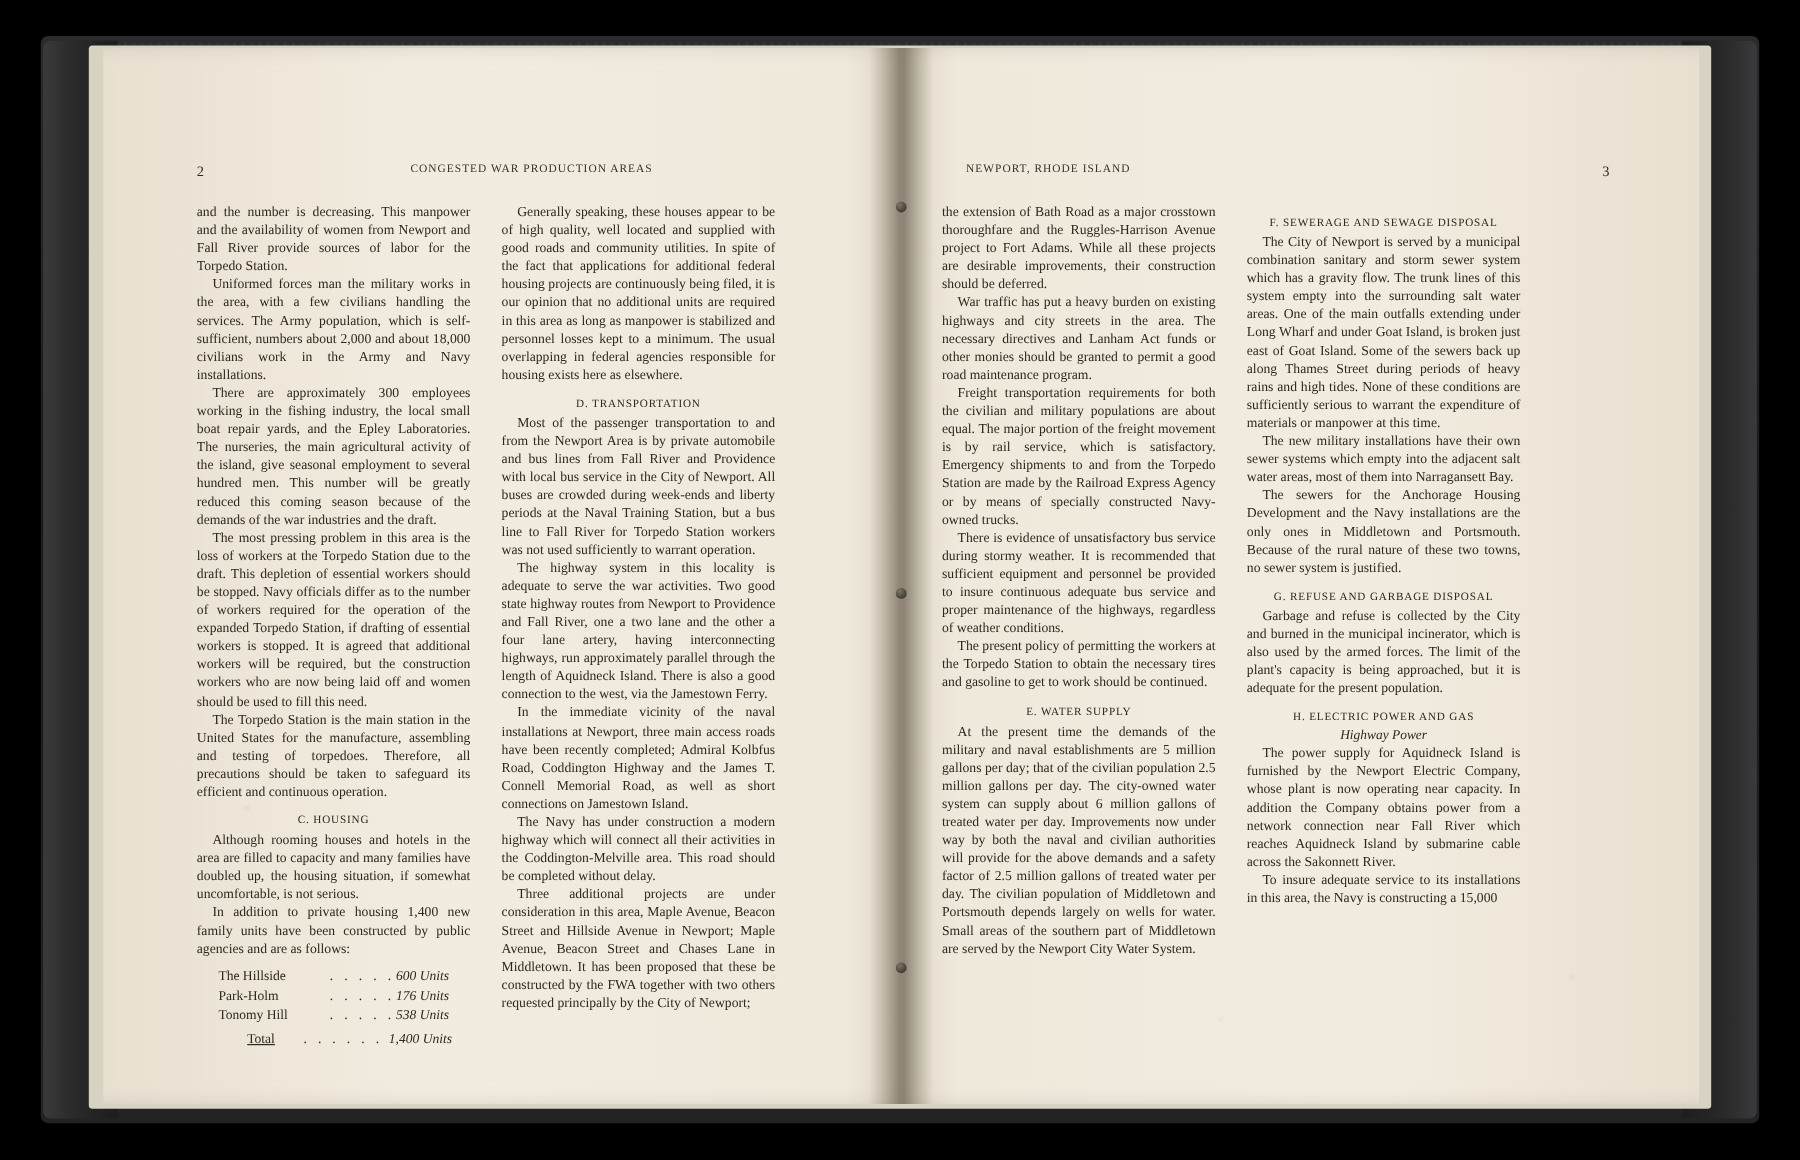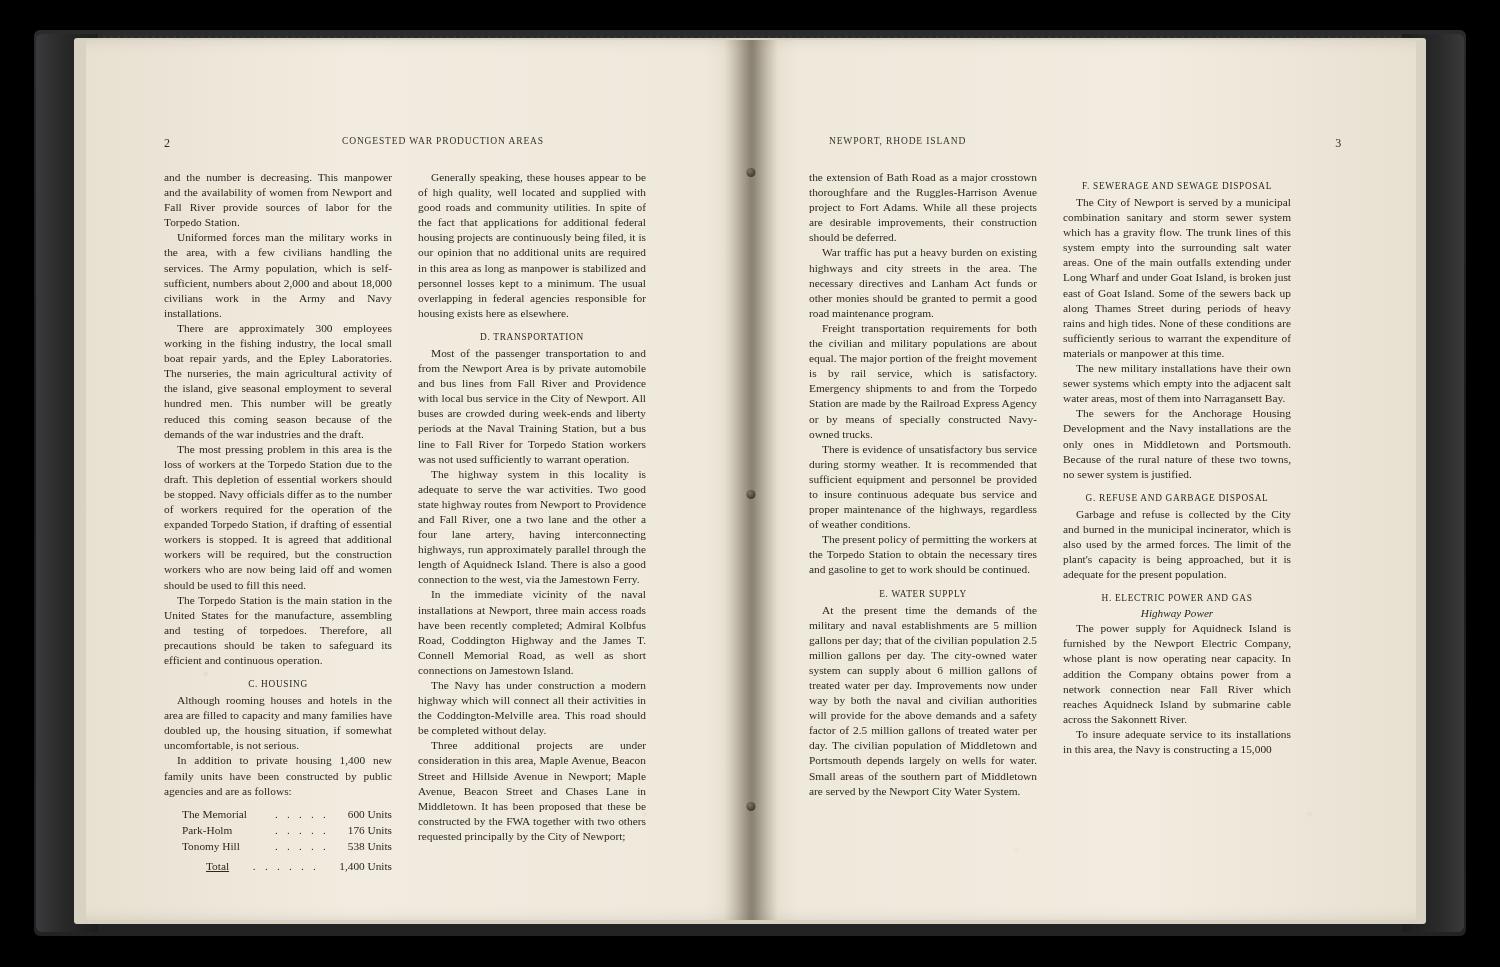--- a/index.html
+++ b/index.html
@@ -121,21 +121,21 @@
     opacity: 0.85;
   }
 
   
   .page-inner {
     position: absolute;
     top: 96px;
     bottom: 70px;
   }
   .page.left .page-inner { left: 78px; right: 30px; }
-  .page.right .page-inner { left: 34px; right: 74px; margin-left: 24px; }
+  .page.right .page-inner { left: 34px; right: 74px; }
 
   .running-head {
     position: relative;
     height: 24px;
     font-size: 9.5px;
     letter-spacing: 0.85px;
     color: #36312a;
     font-variant: small-caps;
     text-transform: uppercase;
   }
@@ -197,21 +197,21 @@
     font-size: 11.3px;
     color: #2c2720;
     line-height: 16px;
   }
   .unit-row {
     display: flex;
     padding-left: 18px;
   }
   .unit-name { width: 92px; white-space: nowrap; }
   .unit-dots { flex: 1; letter-spacing: 3.2px; text-align: center; overflow: hidden; white-space: nowrap; }
-  .unit-val { width: 62px; text-align: right; white-space: nowrap; }
+  .unit-val { width: 62px; white-space: nowrap; font-style: italic; }
   .unit-total {
     display: flex;
     padding-left: 42px;
     margin-top: 4px;
   }
   .unit-total .unit-name { width: 42px; text-decoration: underline; }
   .unit-total .unit-val { width: 68px; }
 
   
   .speckle {
@@ -249,21 +249,21 @@
             <p class="noindent">and the number is decreasing. This manpower and the availability of women from Newport and Fall River provide sources of labor for the Torpedo Station.</p>
             <p>Uniformed forces man the military works in the area, with a few civilians handling the services. The Army population, which is self-sufficient, numbers about 2,000 and about 18,000 civilians work in the Army and Navy installations.</p>
             <p>There are approximately 300 employees working in the fishing industry, the local small boat repair yards, and the Epley Laboratories. The nurseries, the main agricultural activity of the island, give seasonal employment to several hundred men. This number will be greatly reduced this coming season because of the demands of the war industries and the draft.</p>
             <p>The most pressing problem in this area is the loss of workers at the Torpedo Station due to the draft. This depletion of essential workers should be stopped. Navy officials differ as to the number of workers required for the operation of the expanded Torpedo Station, if drafting of essential workers is stopped. It is agreed that additional workers will be required, but the construction workers who are now being laid off and women should be used to fill this need.</p>
             <p>The Torpedo Station is the main station in the United States for the manufacture, assembling and testing of torpedoes. Therefore, all precautions should be taken to safeguard its efficient and continuous operation.</p>
             <h4 class="sec">C.  HOUSING</h4>
             <p>Although rooming houses and hotels in the area are filled to capacity and many families have doubled up, the housing situation, if somewhat uncomfortable, is not serious.</p>
             <p>In addition to private housing 1,400 new family units have been constructed by public agencies and are as follows:</p>
             <div class="unit-table">
               <div class="unit-row">
-                <span class="unit-name">The Memorial</span>
+                <span class="unit-name">The Hillside</span>
                 <span class="unit-dots">. . . . .</span>
                 <span class="unit-val">600 Units</span>
               </div>
               <div class="unit-row">
                 <span class="unit-name">Park-Holm</span>
                 <span class="unit-dots">. . . . .</span>
                 <span class="unit-val">176 Units</span>
               </div>
               <div class="unit-row">
                 <span class="unit-name">Tonomy Hill</span>

